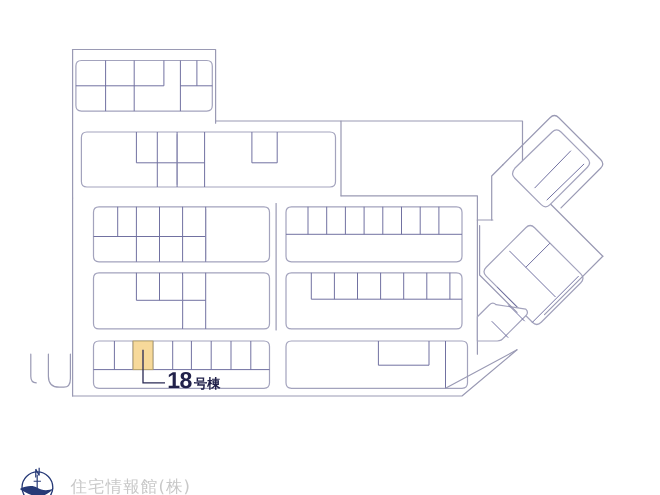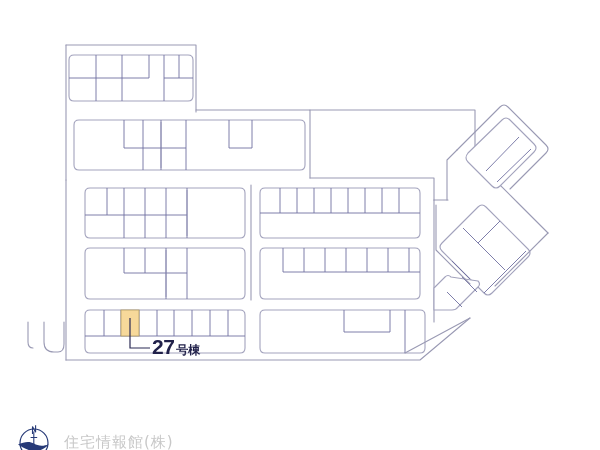--- a/index.html
+++ b/index.html
@@ -262,21 +262,21 @@
       <path class="lot-line" d="M447,292 L462,307"></path>
       <path class="lot-line" d="M462,277 L477,292"></path>
     </g>
 
     <path class="road-line" d="M436,205 L436,250 L470,284"></path>
     <path class="road-line" d="M548,233 L520,261 L495,286"></path>
 
   </svg>
 
   <div id="lot-label">
-    <span class="lot-number">27</span>
+    <span class="lot-number">18</span>
     <span class="lot-suffix">号棟</span>
   </div>
 
   <div id="brand">
     <svg id="compass-icon" viewBox="0 0 44 44">
       <circle cx="22" cy="23" r="14" fill="none" stroke="#273a77" stroke-width="1.2"></circle>
       <path d="M20.5,14 L20.5,6.5 L23.6,12.2 L23.6,5.2" fill="none" stroke="#273a77" stroke-width="1.1" stroke-linejoin="miter"></path>
       <path d="M21.8,11.5 L21.8,30" stroke="#273a77" stroke-width="1.1"></path>
       <path d="M18.6,17.5 L25.2,17.5" stroke="#273a77" stroke-width="1"></path>
       <path d="M6,24.5 C12,21.5 18,21 22,23.5 C26,26 31,26.5 37,24.2 C31,30.5 24,32.5 18,30.5 C13.5,29 9.5,27 6,24.5 Z" fill="#273a77"></path>

